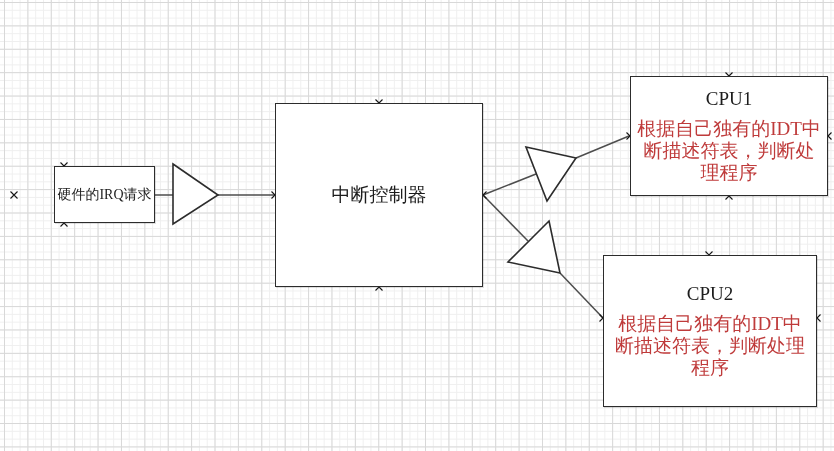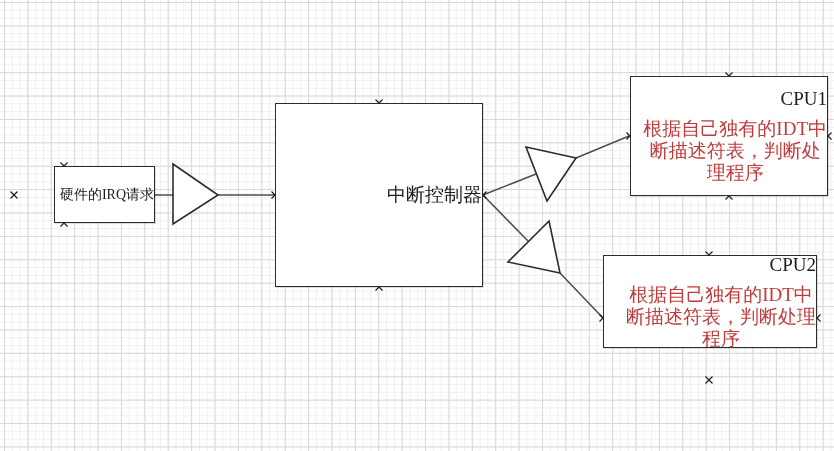--- a/index.html
+++ b/index.html
@@ -17,30 +17,30 @@
     background-position:4px 2px,4px 2px,4px 2px,4px 2px;
     font-family:"Liberation Serif","DejaVu Serif",serif;
   }
   svg.wires{position:absolute;left:0;top:0;z-index:1;}
   .wire{stroke:var(--wire,#4d4d4d);stroke-width:1.5;fill:none;}
   .amp{fill:#ffffff;stroke:var(--node-border,#2c2c2c);stroke-width:1.6;stroke-linejoin:miter;}
   .xmarks{stroke:#161616;stroke-width:1.1;fill:none;}
   .node{
     position:absolute;z-index:2;box-sizing:border-box;
     background:#ffffff;border:1.5px solid var(--node-border,#2c2c2c);
-    display:flex;flex-direction:column;align-items:flex-end;justify-content:center;
+    display:flex;flex-direction:column;align-items:center;justify-content:center;
     text-align:center;
     box-shadow:1px 1px 0 rgba(0,0,0,0.12);
   }
   .node .title{color:var(--title-text,#1c1c1c);white-space:nowrap;}
   .node .body{color:var(--body-text,#bf3b3b);white-space:pre-line;margin-top:8px;}
   #node-hw{left:14px;top:166px;width:101px;height:57px;font-size:14px;line-height:17px;margin-left:40px;}
   #node-controller{left:275px;top:103px;width:208px;height:184px;font-size:19px;line-height:22px;gap:28px;}
   #node-cpu1{left:630px;top:76px;width:198px;height:120px;font-size:19px;line-height:22px;}
-  #node-cpu2{left:603px;top:255px;width:214px;height:93px;font-size:19px;line-height:22px;}
+  #node-cpu2{left:603px;top:255px;width:214px;height:152px;font-size:19px;line-height:22px;}
 </style>
 </head>
 <body>
 
 <div class="canvas">
 
   <svg class="wires" width="834" height="451" viewBox="0 0 834 451">
     <defs>
       <g id="xm">
           <path d="M-3.5,-3.5 L3.5,3.5 M3.5,-3.5 L-3.5,3.5"></path>

